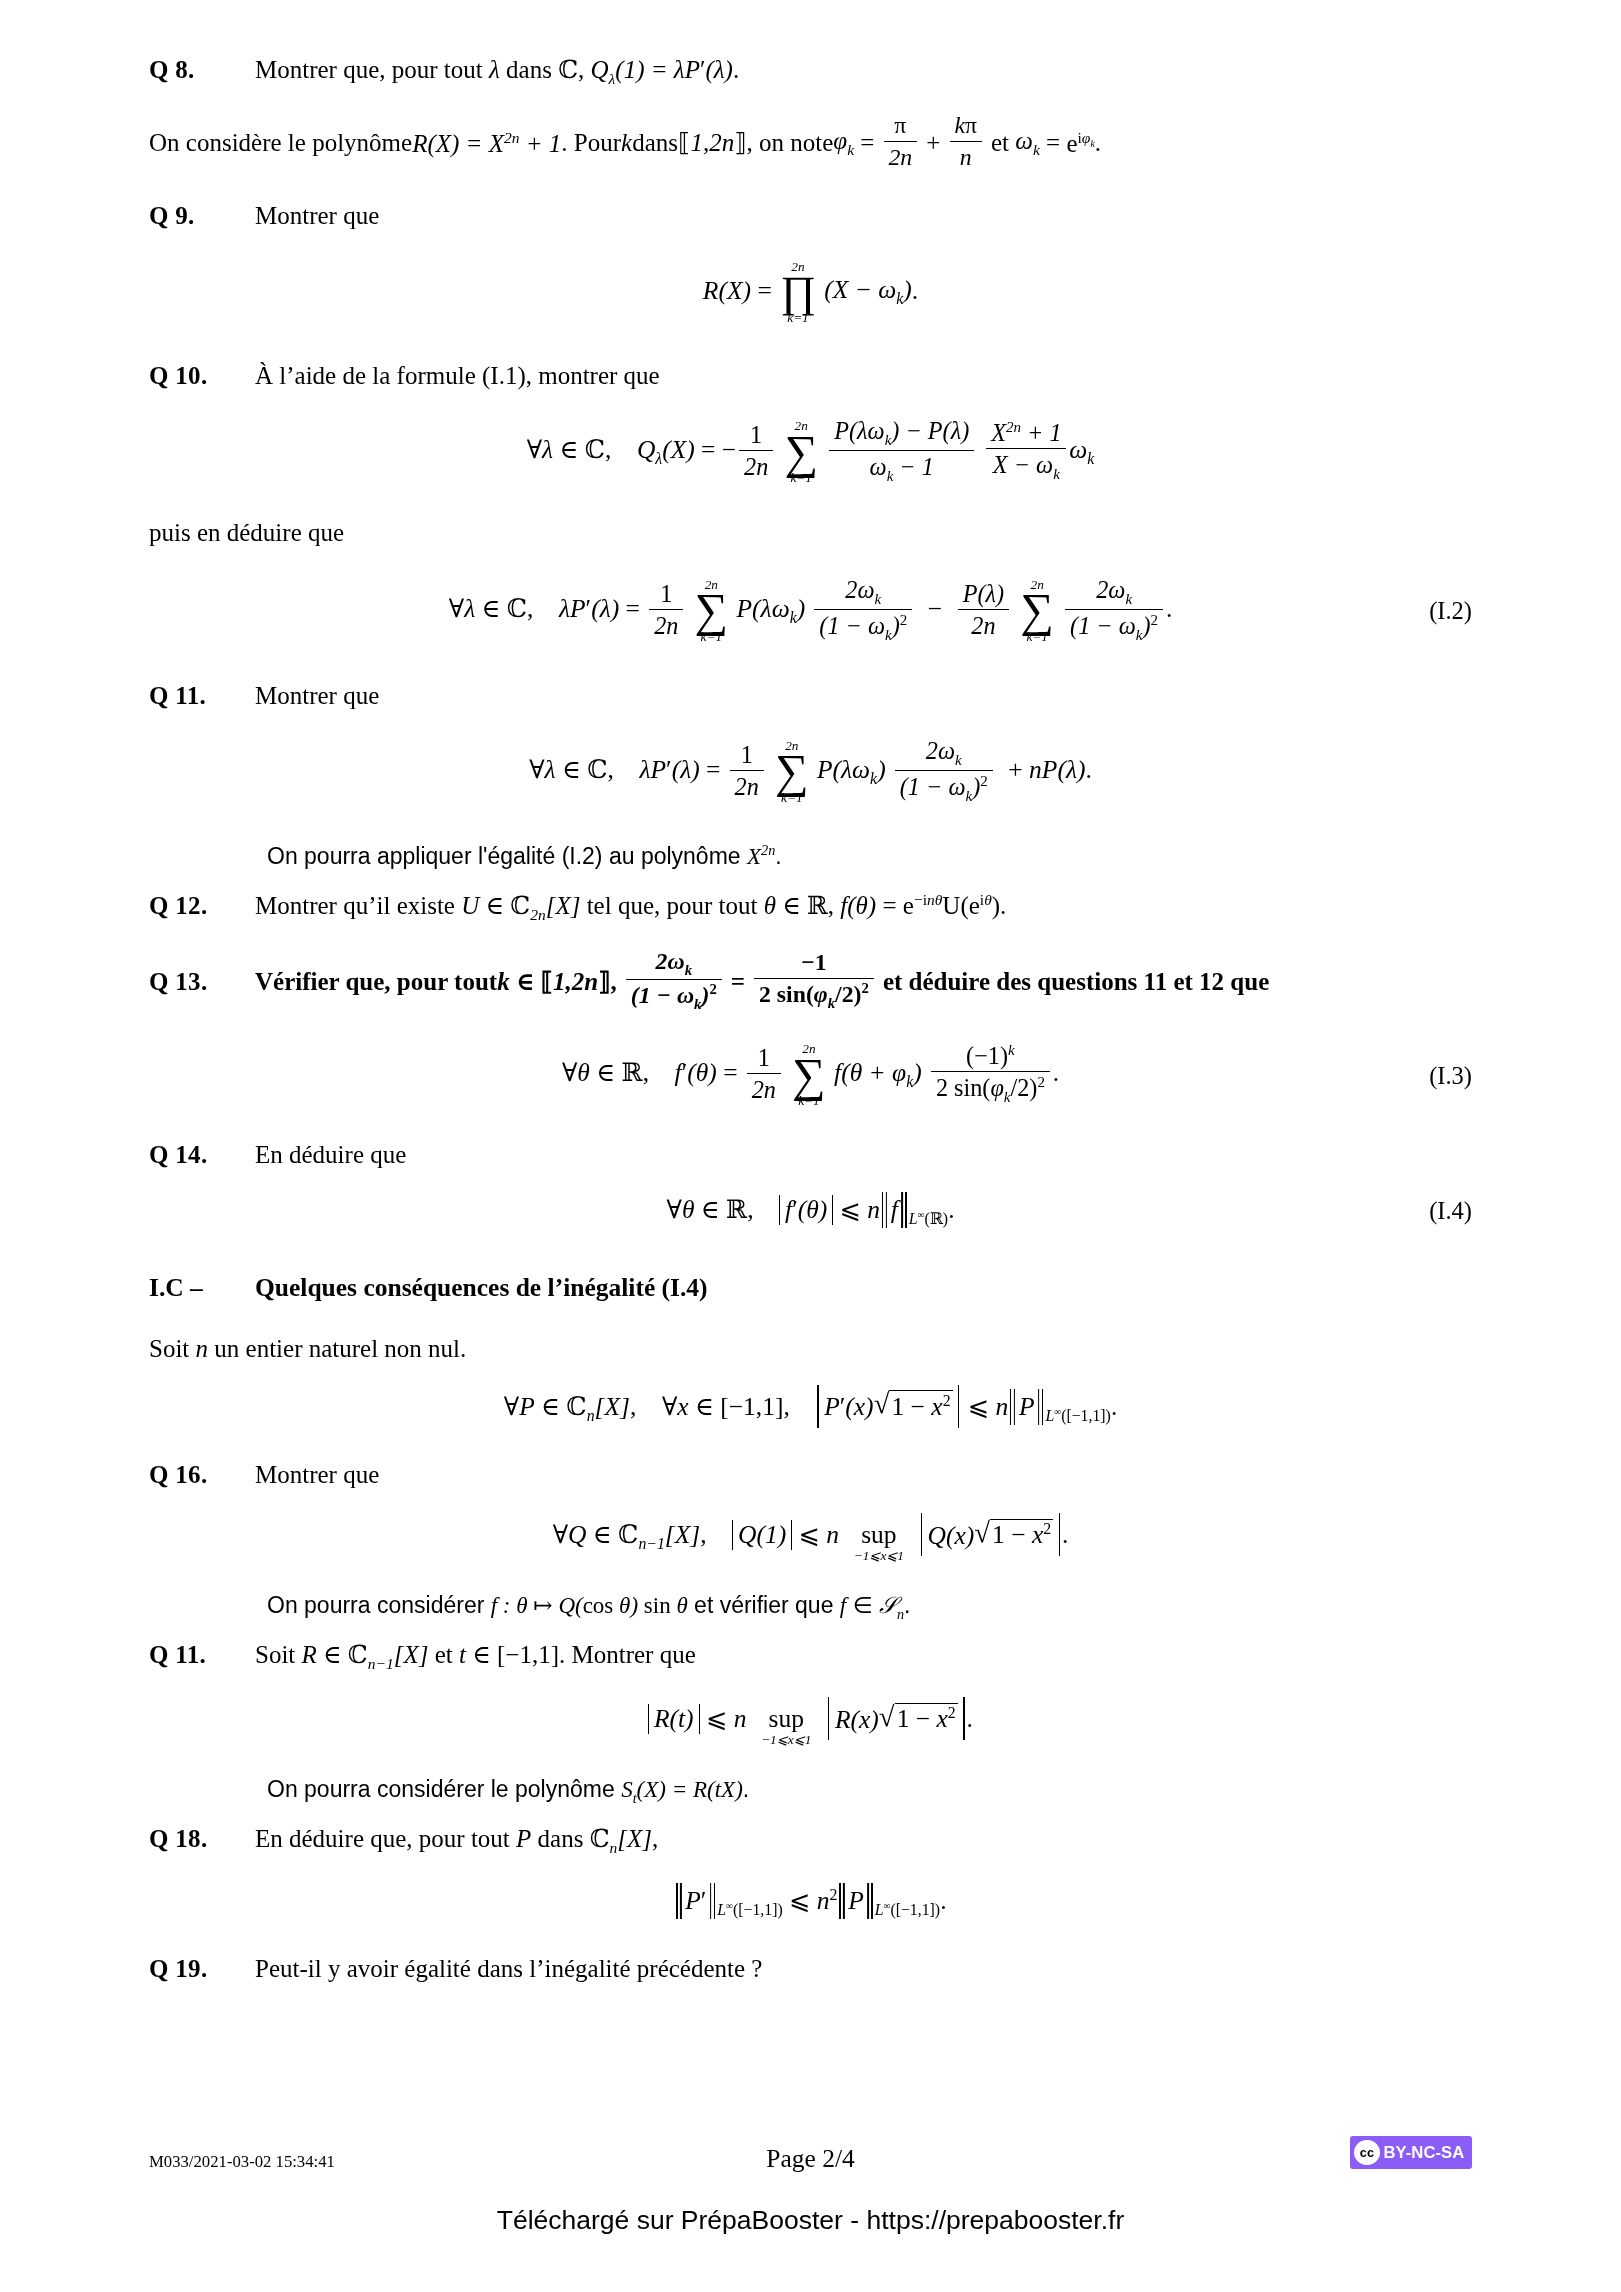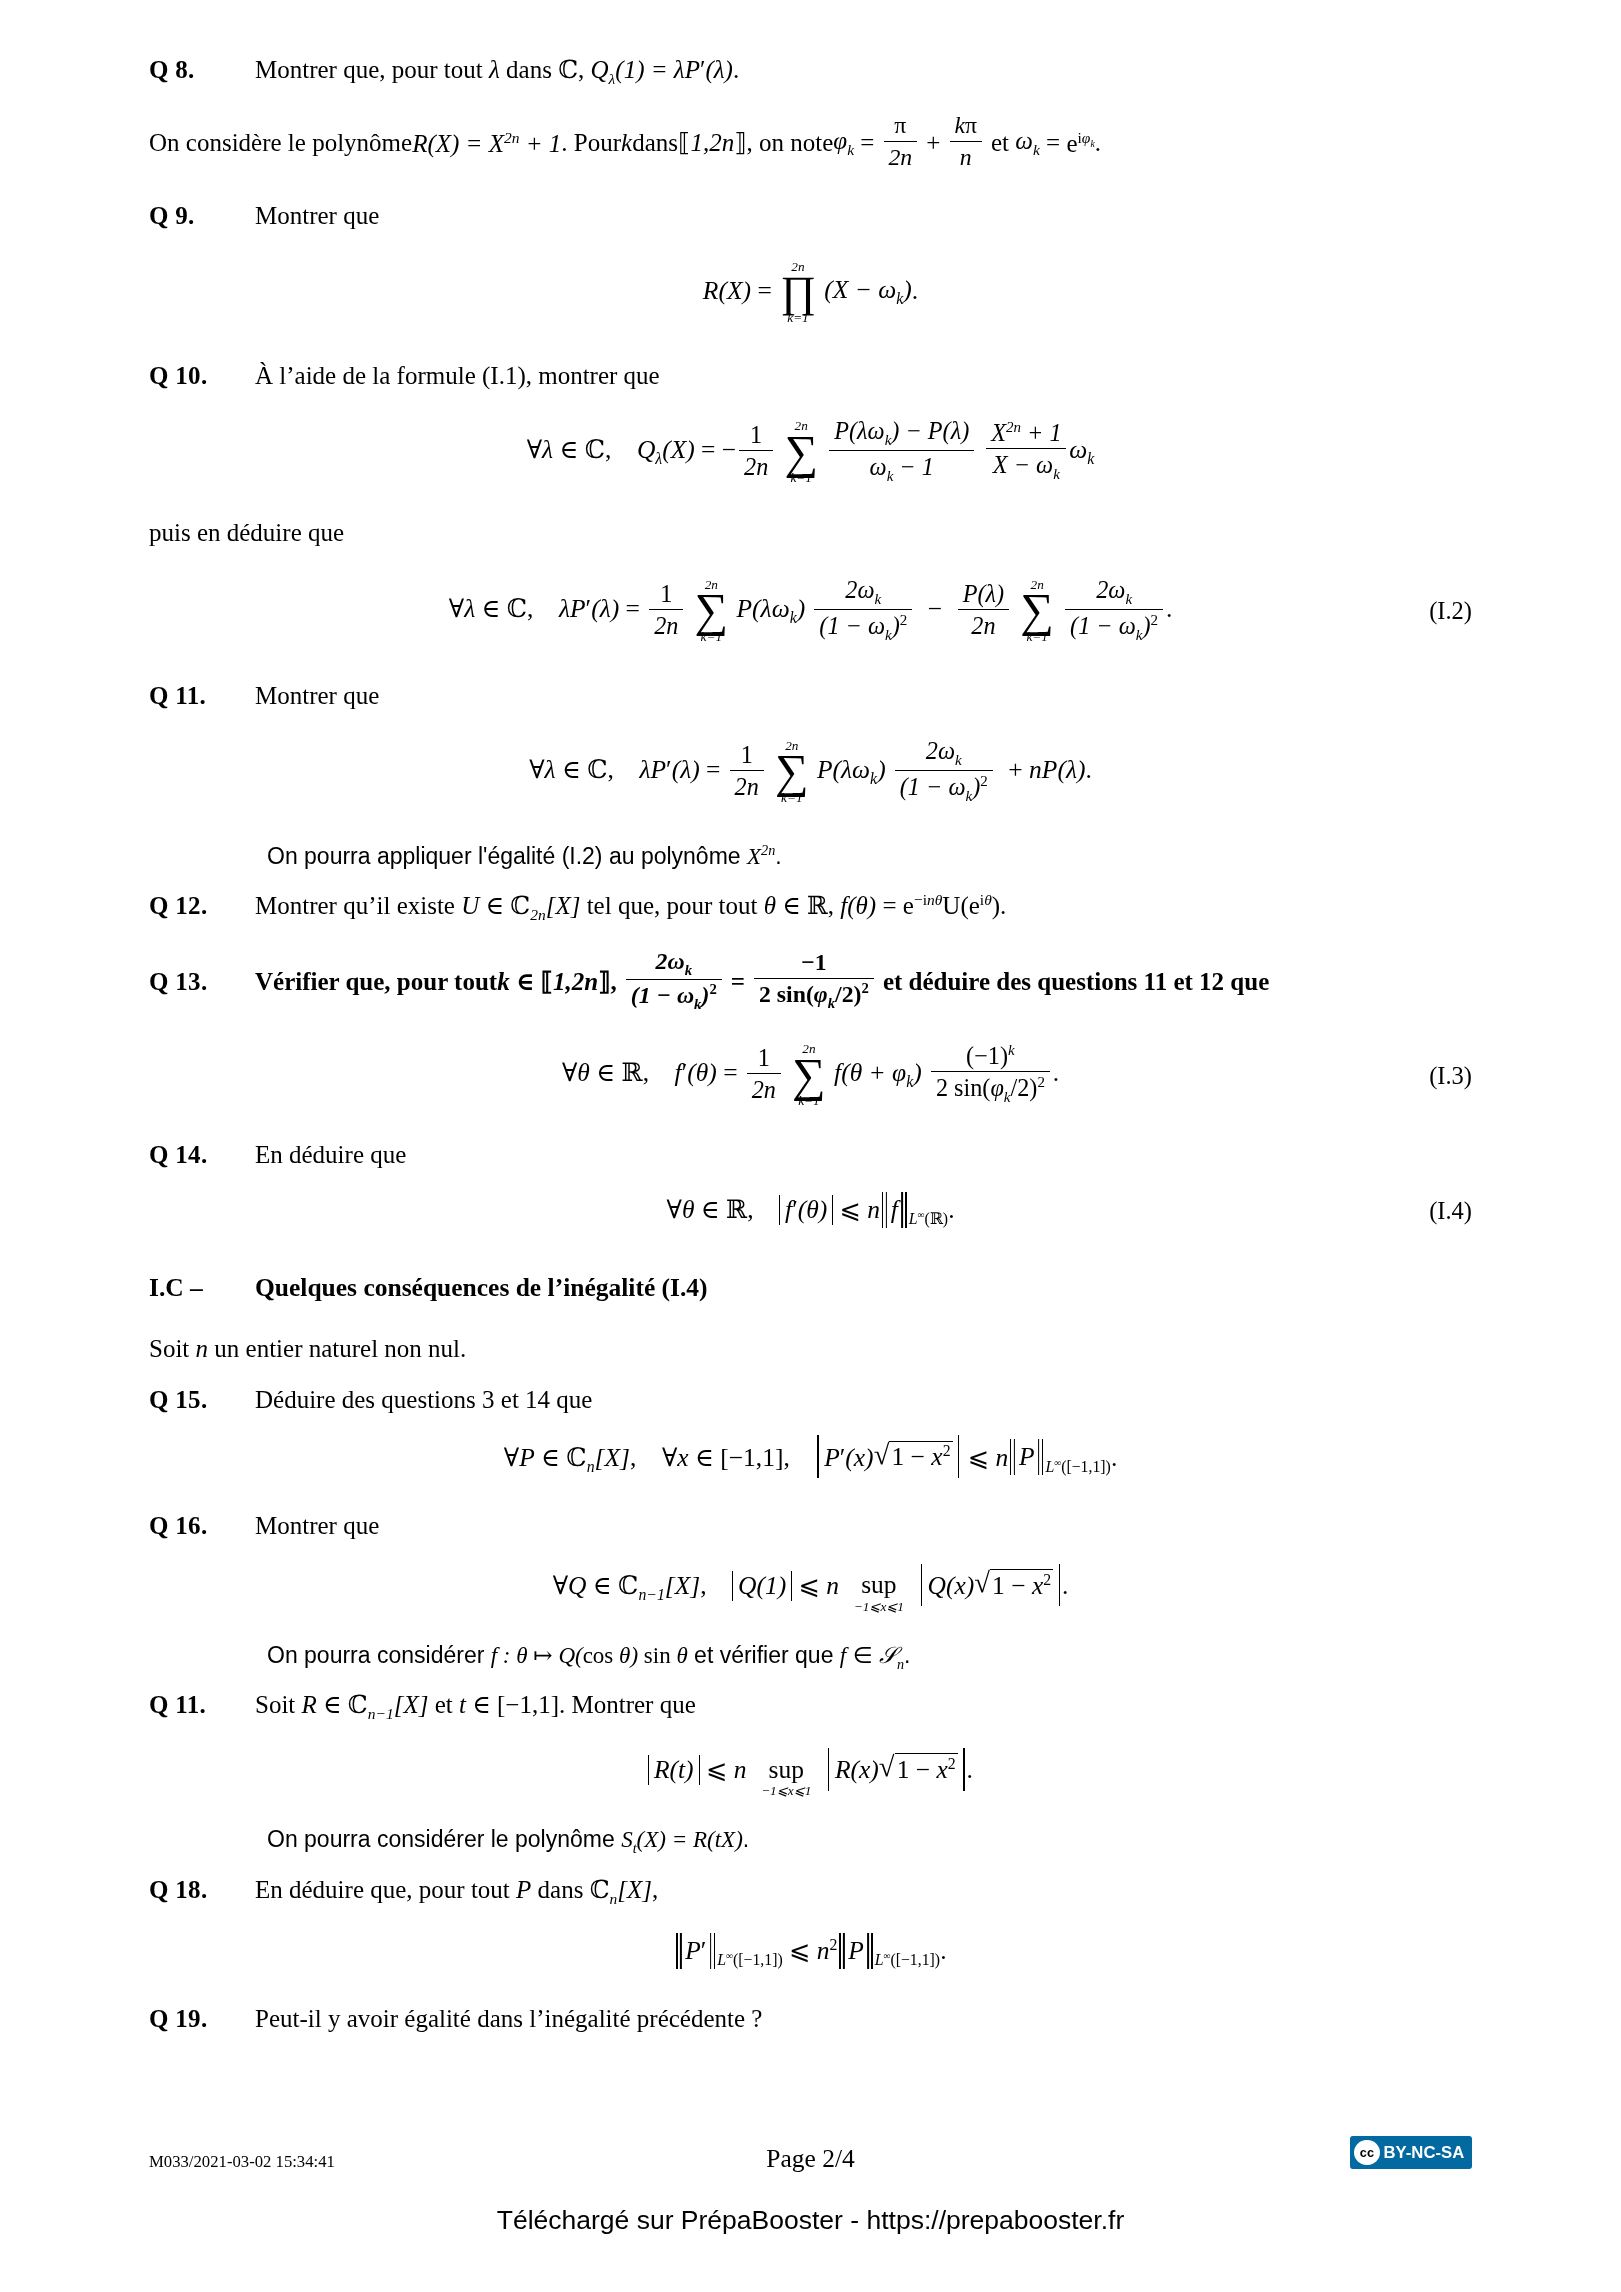--- a/index.html
+++ b/index.html
@@ -59,21 +59,21 @@
   .dbar::after { right:2px; box-shadow:-3.9px 0 0 0 #000; }
 
   .bbb { font-family:"DejaVu Serif",serif; font-style:normal; }
   .dbrk { font-style:normal; letter-spacing:-0.22em; margin-right:0.22em;}
   .scr { font-style:italic; font-family:"Liberation Serif",serif; }
 
   
   .footer { position:absolute; left:149px; right:149px; bottom:0; height:157px; }
   .f-left  { position:absolute; left:0;  top:15.7px; font-size:16.7px; }
   .f-center{ position:absolute; left:50%; transform:translateX(-50%); top:7.8px; font-size:25.5px; }
-  .cc { position:absolute; right:0; top:0px; height:33px; background:#0369a1; border-radius:2.9px;
+  .cc { position:absolute; right:0; top:0px; height:33px; background:#8b5cf6; border-radius:2.9px;
         display:flex; align-items:center; padding:2px 3.9px; box-sizing:border-box; }
   .cc .circle { width:25.5px; height:25.5px; border-radius:50%; background:#fff; color:#000;
         font-family:"Liberation Sans",sans-serif; font-weight:bold; font-size:12.7px;
         display:flex; align-items:center; justify-content:center; margin-right:3.9px; }
   .cc .lic { color:#fff; font-family:"Liberation Sans",sans-serif; font-weight:bold; font-size:16.7px; padding-right:3.9px;}
   .watermark { position:absolute; left:50%; transform:translateX(-50%); top:69px;
         font-family:"Liberation Sans","DejaVu Sans",sans-serif; font-size:26.5px; white-space:nowrap; }
 </style>
 </head>
 <body>
@@ -202,24 +202,20 @@
 
   <div class="sec-head" style="margin-bottom:33px;">
     <span class="sid"><span>I.C</span> <span>–</span></span>
     <span>Quelques conséquences de l’inégalité (I.4)</span>
   </div>
 
   <div class="para" style="margin-bottom:25.5px;margin-top:26px;">
     <span>Soit </span><span class="math">n</span><span> un entier naturel non nul.</span>
   </div>
 
-  <div class="qline">
-    <span class="qlabel">Q 15.</span>
-    <span class="qbody">Déduire des questions 3 et 14 que</span>
-  </div>
 
   <div class="dmath" style="margin:29px 0 37px 0;">
     <span class="math up">∀</span><span class="math">P</span> <span class="up">∈</span> <span class="bbb">ℂ</span><sub class="s">n</sub><span class="math">[X]</span>,&nbsp;&nbsp;&nbsp;
     <span class="math up">∀</span><span class="math">x</span> <span class="up">∈</span> <span class="math up">[−1,1]</span>,&nbsp;&nbsp;&nbsp;
     <span class="absbig"><span class="math">P<span class="up">′</span>(x)</span><span class="sqrt"><span class="rad"><span class="math up">1 − <span class="math">x</span><sup class="sn">2</sup></span></span></span></span>
     <span class="up">⩽</span> <span class="math">n</span><span class="dbar"><span class="math">P</span></span><sub class="sn"><span class="math">L<sup class="sn">∞</sup></span>([−1,1])</sub>.
   </div>
 
   <div class="qline">
     <span class="qlabel">Q 16.</span>

